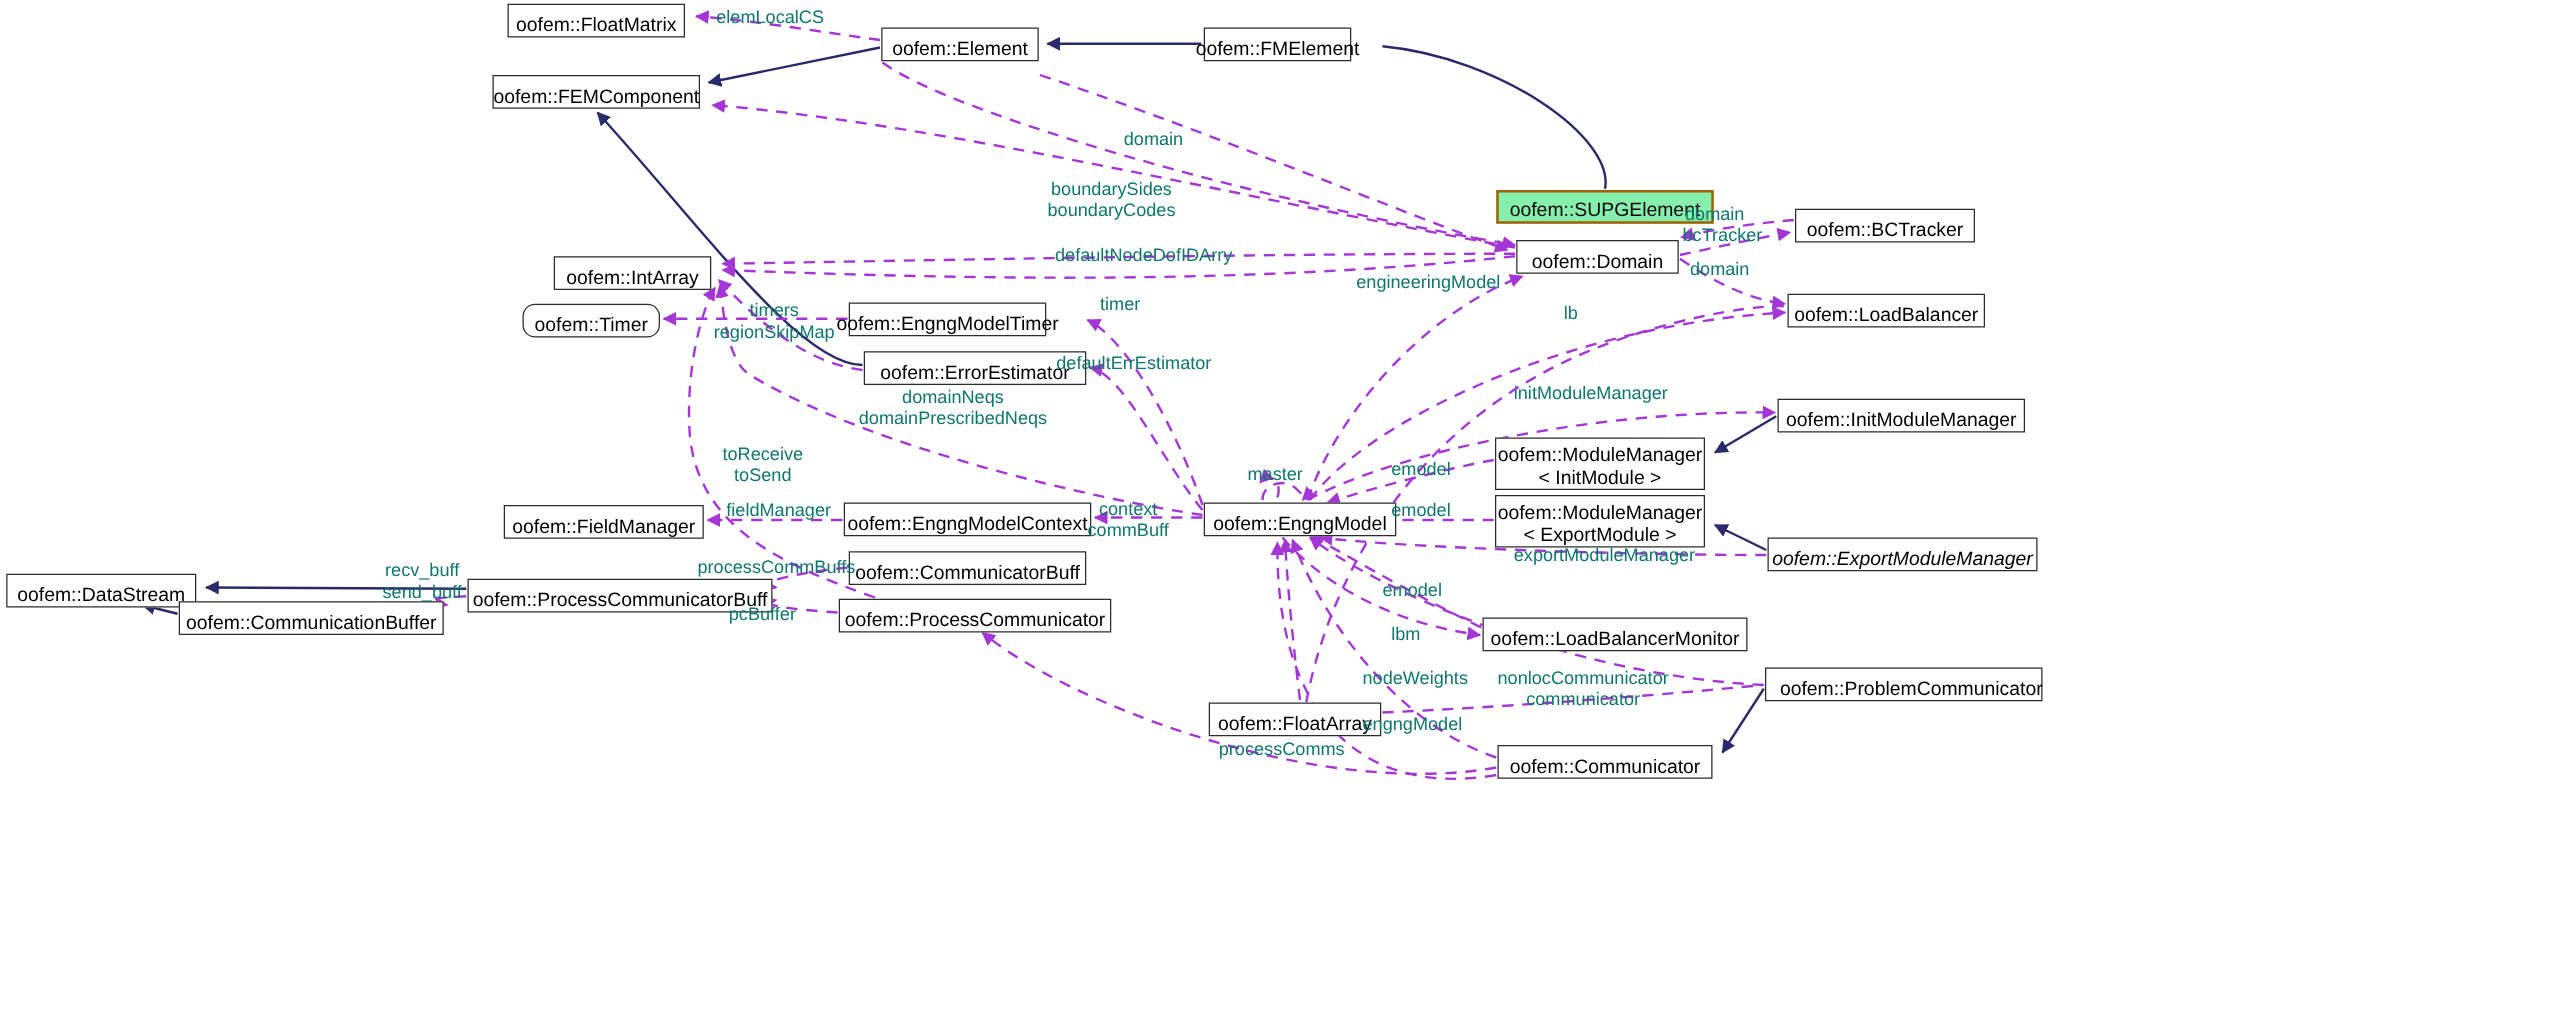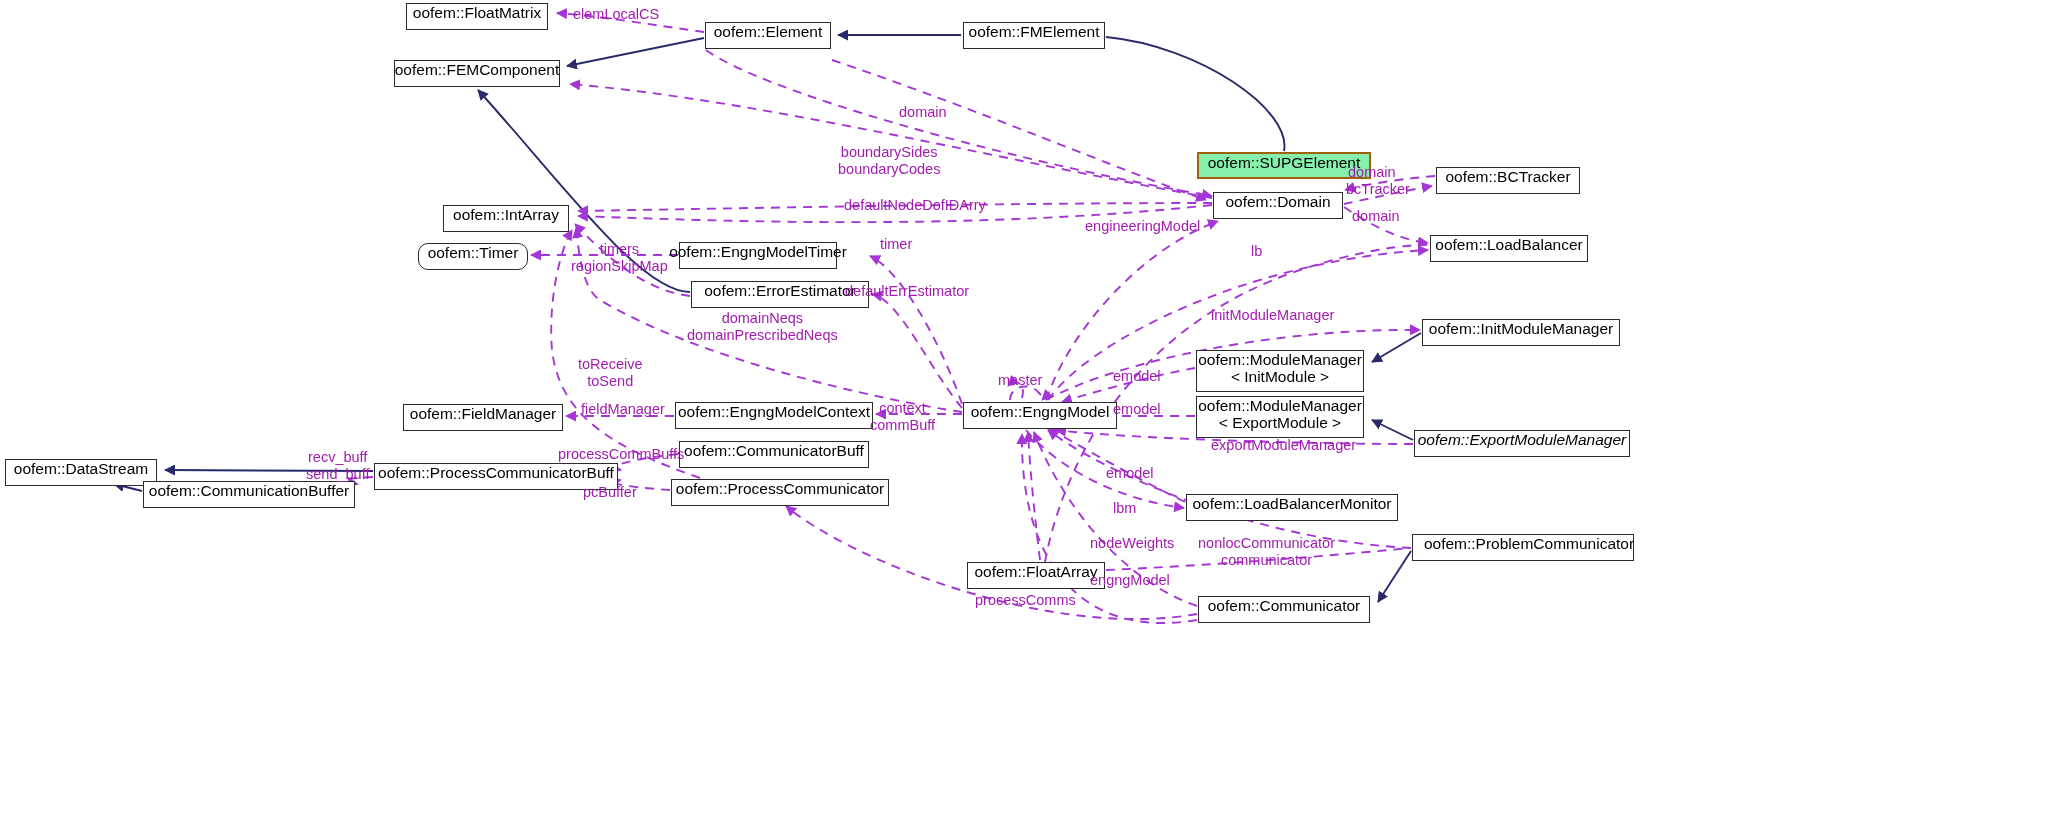--- a/index.html
+++ b/index.html
@@ -21,36 +21,36 @@
     position:absolute;
     box-sizing:border-box;
     border:1px solid #2b2b2b;
     background:#ffffff;
     color:#000000;
     font-size:15.5px;
     line-height:1.12;
     display:flex;
     flex-direction:column;
     align-items:center;
-    justify-content:flex-start;
+    justify-content:flex-end;
     white-space:nowrap;
     text-align:center;
     z-index:5;
   }
   .node.highlight{
     background:#86efac;
     border:2px solid #a16207;
     font-weight:normal;
   }
   .node .l2{display:block;}
   .edge-label{
     position:absolute;
     font-size:14.5px;
     line-height:1.18;
-    color:#a21caf;
+    color:#0f766e;
     white-space:nowrap;
     text-align:left;
     z-index:6;
   }
   .edge-label.center{text-align:center;}
 </style>
 </head>
 <body>
 
 <div id="canvas">
@@ -162,21 +162,21 @@
   </svg>
 
   <div class="node" style="left:406px;top:3px;width:142px;height:27px;">
     <span>oofem::FloatMatrix</span>
   </div>
 
   <div class="node" style="left:705px;top:22px;width:126px;height:27px;">
     <span>oofem::Element</span>
   </div>
 
-  <div class="node" style="left:963px;top:22px;width:142px;height:27px;">
+  <div class="node" style="left:963px;top:22px;width:118px;height:27px;">
     <span>oofem::FMElement</span>
   </div>
 
   <div class="node" style="left:394px;top:60px;width:166px;height:27px;">
     <span>oofem::FEMComponent</span>
   </div>
 
   <div class="node highlight" style="left:1197px;top:152px;width:174px;height:27px;">
     <span>oofem::SUPGElement</span>
   </div>

